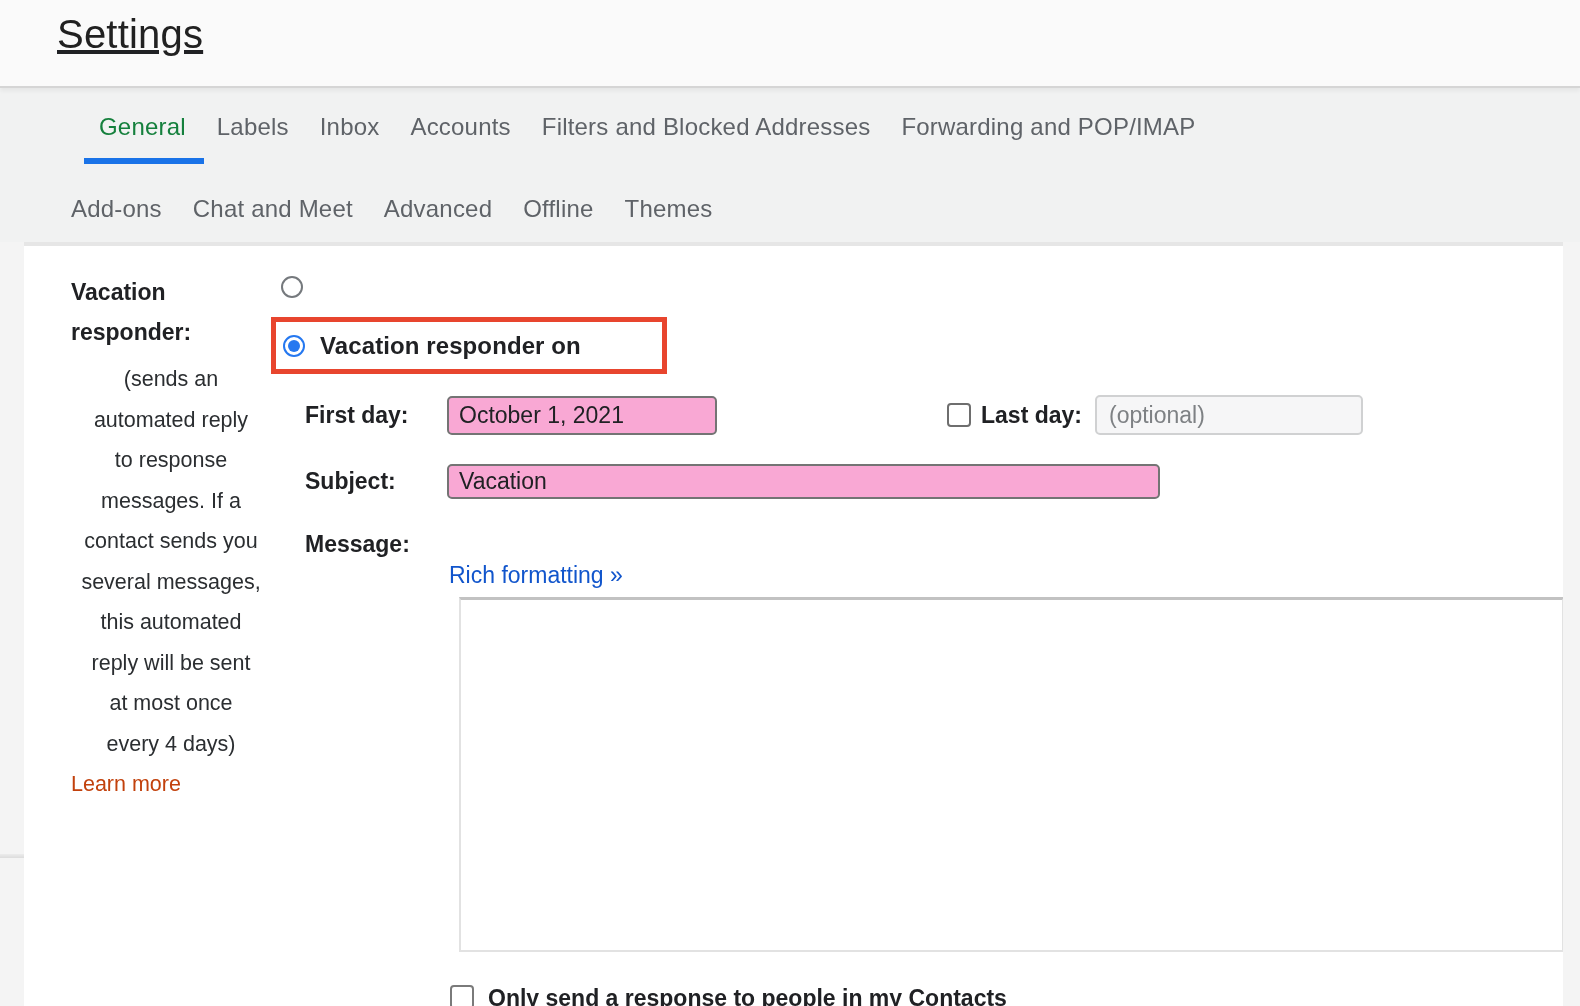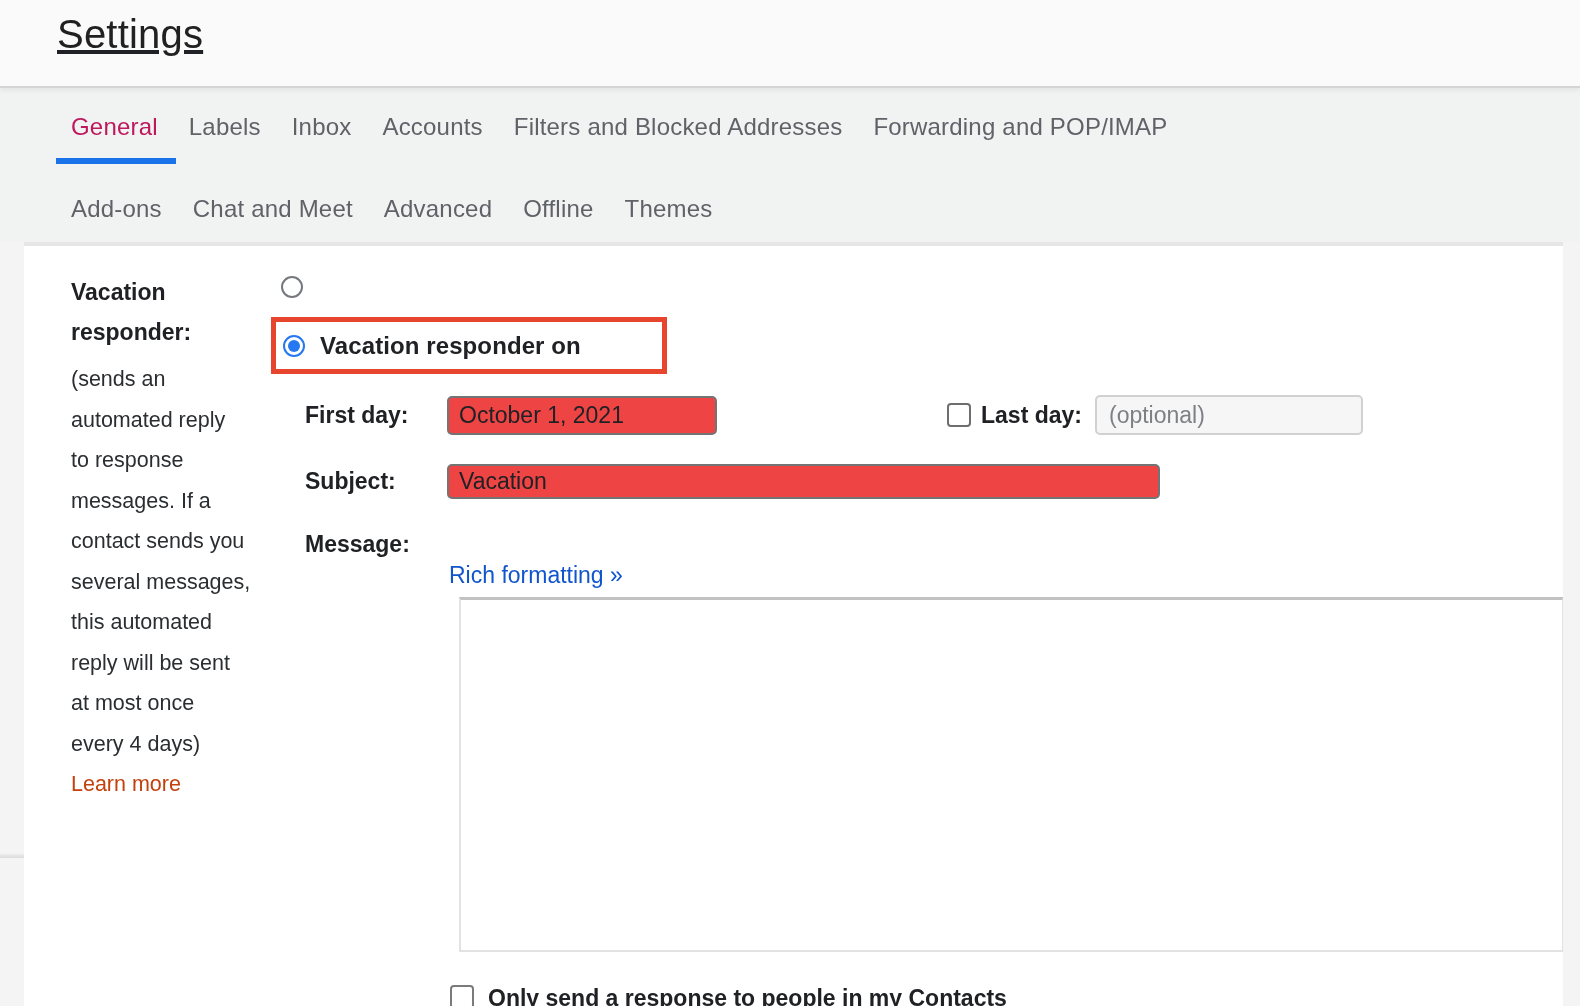--- a/index.html
+++ b/index.html
@@ -18,38 +18,38 @@
   .title-strip h1 { font-size: 40px; font-weight: 400; color: #212121; letter-spacing: 0.2px; }
 
   
   .tabs-area { height: 154px; padding: 25px 0 0 71px; background: #f1f2f2; position: relative; z-index: 1; }
   .tab-row { display: flex; gap: 31px; }
   .tab-row.second { margin-top: 54px; }
   .tab {
     font-size: 24px; line-height: 28px; color: #5f6368; letter-spacing: 0.2px;
     cursor: pointer; white-space: nowrap; position: relative;
   }
-  .tab.active { color: #be185d; }
+  .tab.active { color: #15803d; margin-left: 28px; }
   .tab.active::after {
     content: ""; position: absolute; left: -15px; right: -18px; bottom: -23px;
     height: 6px; background: #1a73e8;
   }
 
   
   .content-wrap { display: flex; height: 768px; }
   .gutter-left { width: 24px; background: #f4f4f4; position: relative; }
   .gutter-left .seam { position: absolute; top: 612px; left: 0; right: 0; height: 4px;
     background: linear-gradient(#ececec, #dcdcdc); }
   .gutter-right { width: 17px; background: #f4f4f4; }
   .card { flex: 1; background: #ffffff; border-top: 4px solid #e6e6e6; display: flex; overflow: hidden; }
 
   
   .left-col { width: 200px; margin: 26px 0 0 47px; flex: none; }
   .section-label { font-size: 23px; font-weight: bold; line-height: 40px; }
-  .section-desc { margin-top: 7px; font-size: 21.5px; line-height: 40.5px; color: #2b2e31; }
+  .section-desc { margin-top: 7px; font-size: 21.5px; line-height: 40.5px; color: #2b2e31; text-align: center; }
   .section-desc div { white-space: nowrap; }
   .learn-more { color: #c2410c; font-size: 21.5px; line-height: 40px; text-decoration: none; cursor: pointer; display: inline-block; }
 
   
   .right-col { flex: 1; margin-top: 28px; position: relative; }
 
   .radio-row { display: flex; align-items: center; height: 26px; padding-left: 10px; cursor: pointer; }
   .radio {
     width: 22px; height: 22px; border-radius: 50%; flex: none;
     border: 2.5px solid #75797d; background: #fff;
@@ -66,21 +66,21 @@
     border: 5px solid #e8452e; display: flex; align-items: center;
   }
   .highlight-box .radio-row { padding-left: 7px; height: 100%; flex: 1; }
   .highlight-box .radio-label { margin-left: 15px; }
 
   .form-row { display: flex; align-items: center; }
   .form-label { width: 142px; margin-left: 34px; flex: none; font-size: 23px; font-weight: bold; }
 
   .date-row { margin-top: 21px; }
   .text-input {
-    height: 39px; border: 2px solid #747474; border-radius: 5px; background: #ef4444;
+    height: 39px; border: 2px solid #747474; border-radius: 5px; background: #f9a8d4;
     font-family: "Liberation Sans", sans-serif; font-size: 23px; color: #202124;
     padding: 0 10px; outline: none;
   }
   #first-day-input { width: 270px; }
   .checkbox {
     width: 24px; height: 24px; border: 2.5px solid #6e6e6e; border-radius: 4px;
     background: #fff; flex: none; cursor: pointer;
   }
   .lastday-group { display: flex; align-items: center; margin-left: 230px; }
   .lastday-group .form-label { width: auto; margin-left: 10px; }

